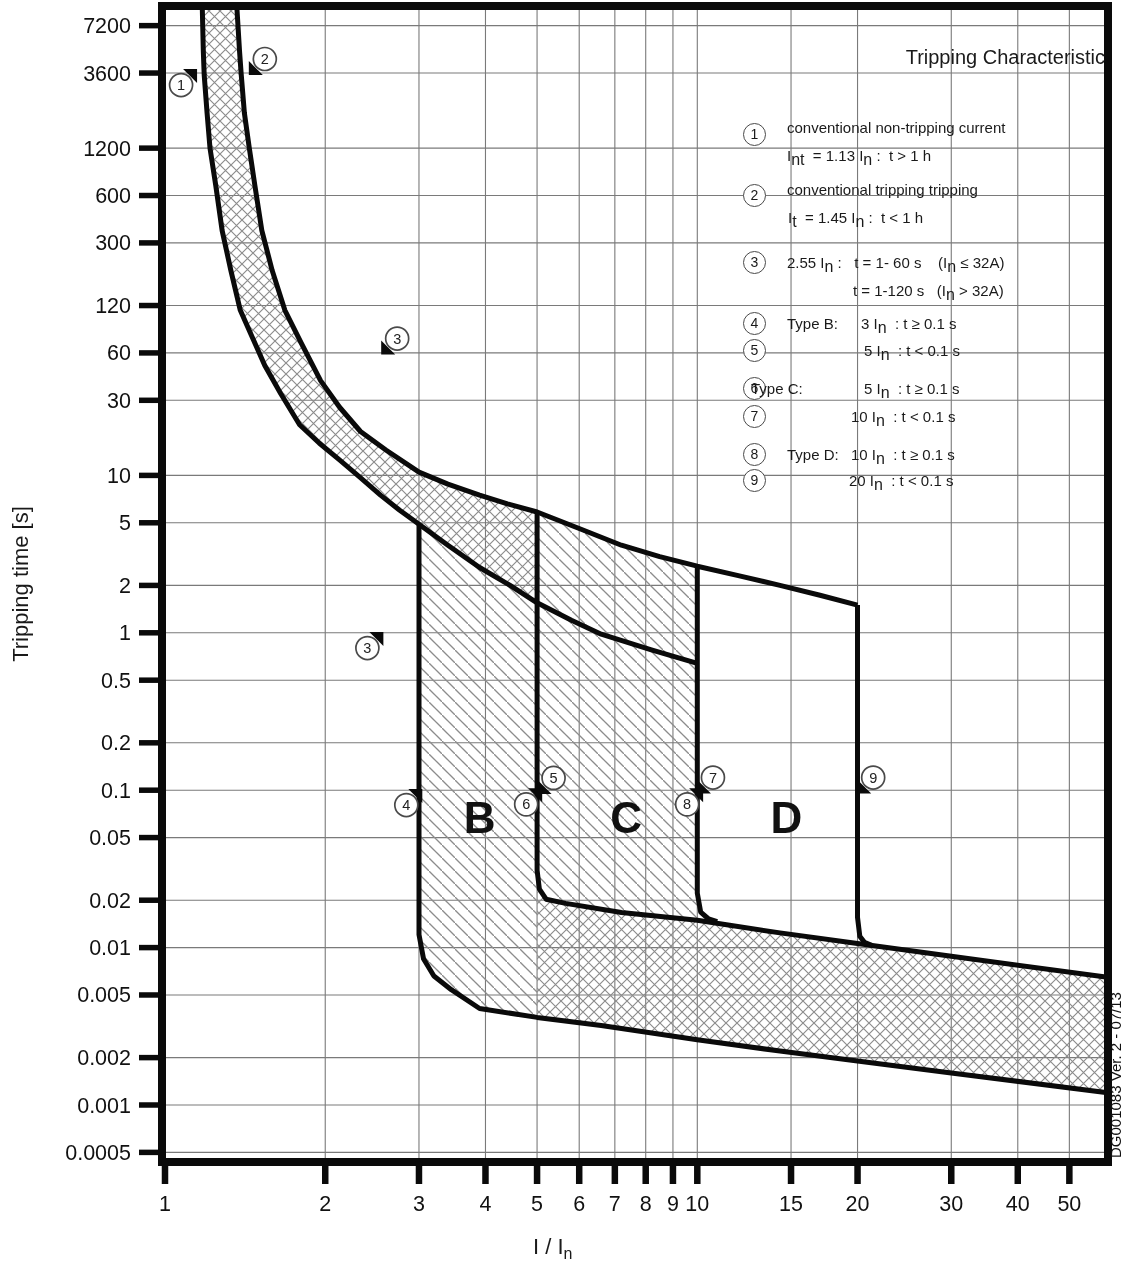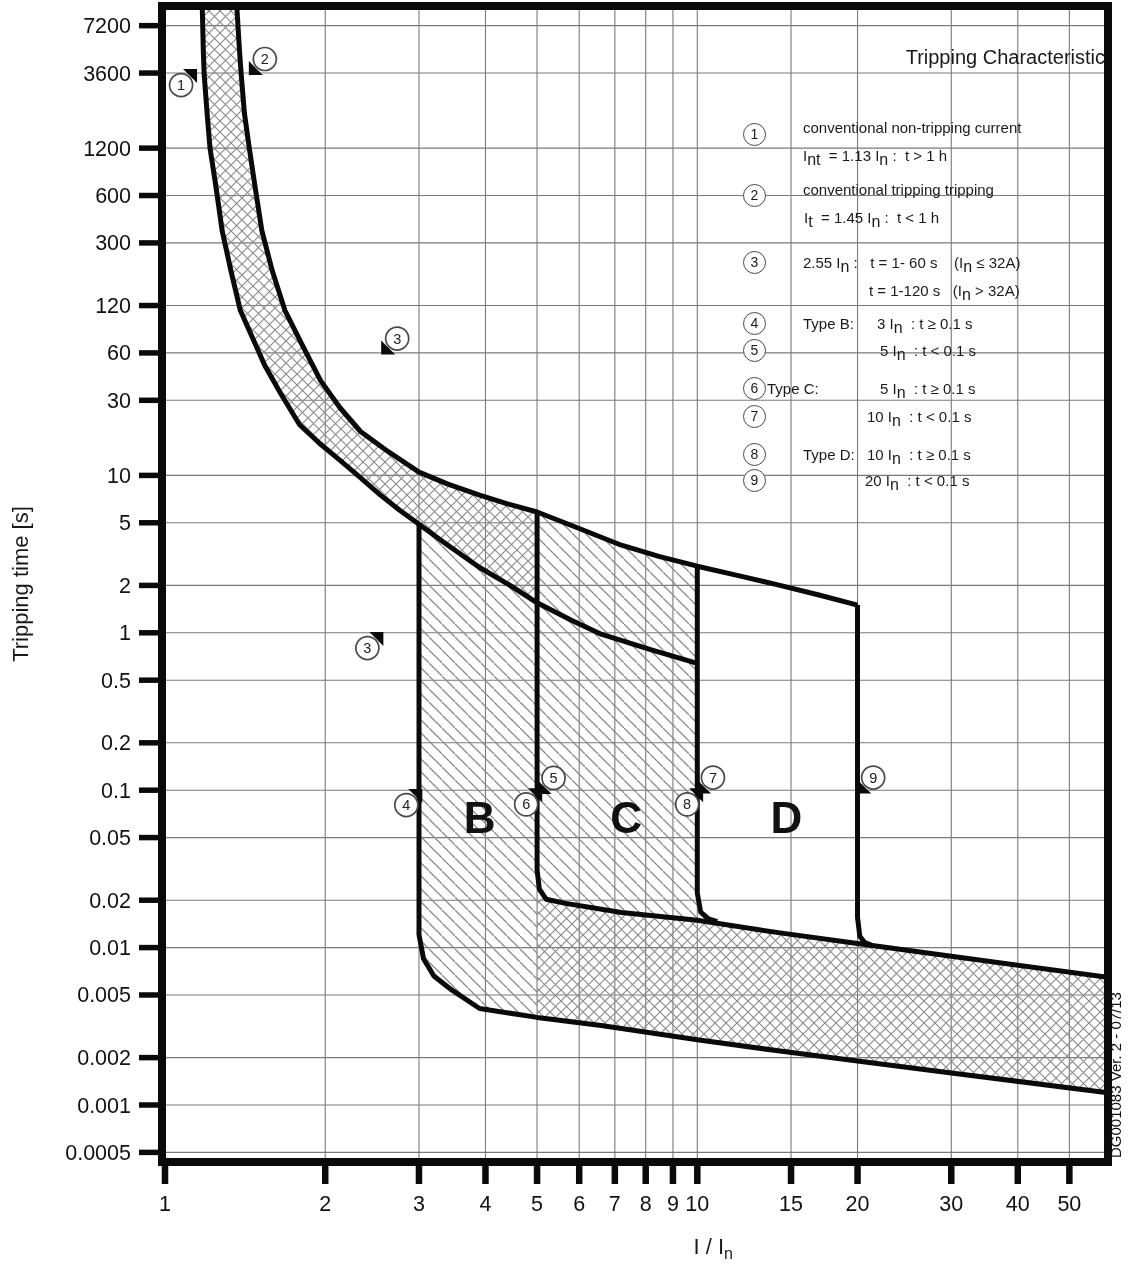--- a/index.html
+++ b/index.html
@@ -2,27 +2,27 @@
 <html><head>
 <meta charset="utf-8">
 <style>
   html,body{margin:0;padding:0;background:#ffffff;}
   .page{position:relative;width:1130px;height:1280px;background:#fff;
         font-family:"Liberation Sans",sans-serif;color:#1a1a1a;}
   svg#chart{position:absolute;left:0;top:0;}
   svg text{font-family:"Liberation Sans",sans-serif;}
   .ylabel{position:absolute;left:-89px;top:571px;width:220px;text-align:center;
           font-size:22px;transform:rotate(-90deg);}
-  .xlabel{position:absolute;left:533px;top:1234px;width:200px;text-align:right;font-size:22px;}
+  .xlabel{position:absolute;left:533px;top:1234px;width:200px;text-align:left;font-size:22px;}
   .lg-title{position:absolute;left:705px;top:46px;width:400px;text-align:right;font-size:20px;}
   .lg-sub{position:absolute;left:705px;top:77px;width:400px;text-align:center;font-size:15px;}
   .lgc{position:absolute;left:743px;width:23px;height:23px;border:1.6px solid #4a4a4a;
        border-radius:50%;text-align:center;line-height:20px;font-size:14px;background:#fff;
        box-sizing:border-box;}
-  .lg{position:absolute;font-size:15px;white-space:pre;margin-left:16px;}
+  .lg{position:absolute;font-size:15px;white-space:pre;}
   sub{font-size:16px;}
 </style>
 </head>
 <body>
 
 <div class="page">
 
   <svg id="chart" width="1130" height="1280" viewBox="0 0 1130 1280">
       <defs>
         <pattern id="hatch" width="13" height="13" patternUnits="userSpaceOnUse">

